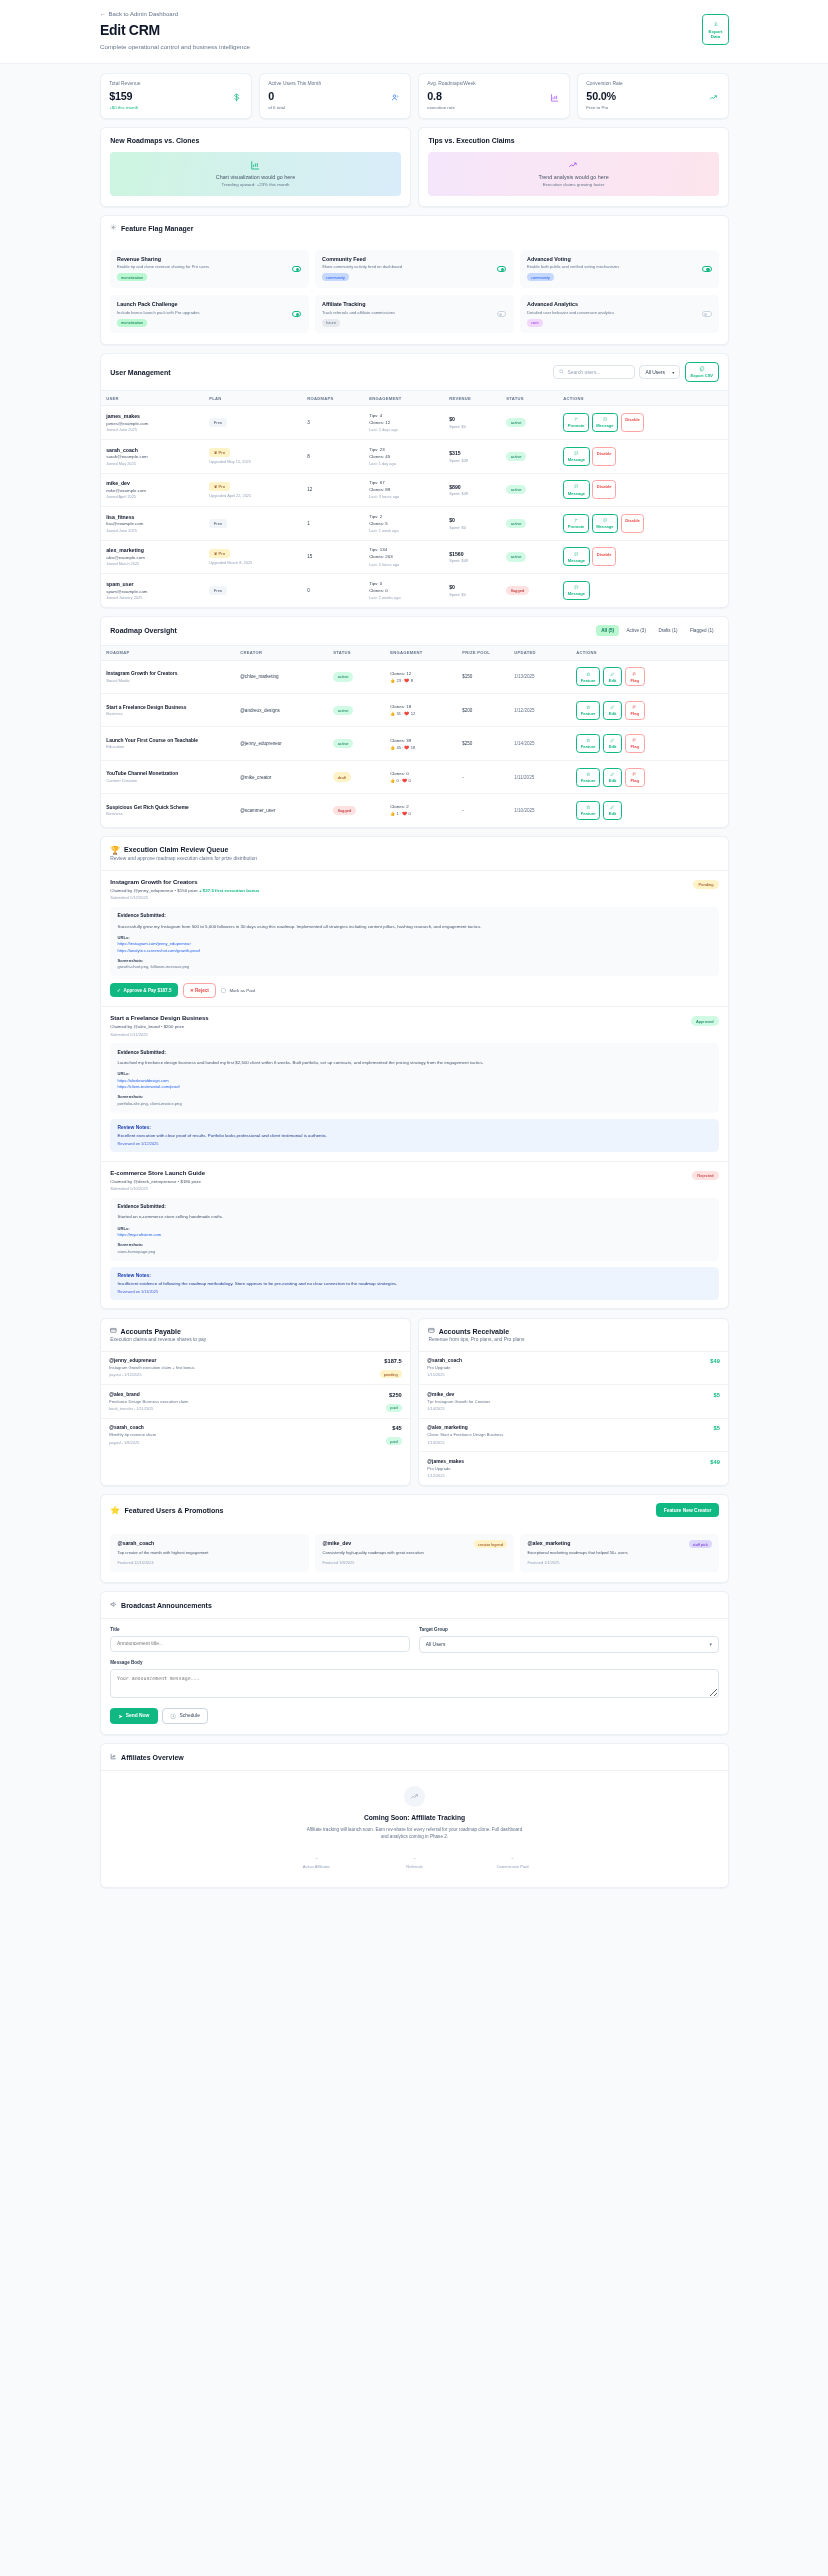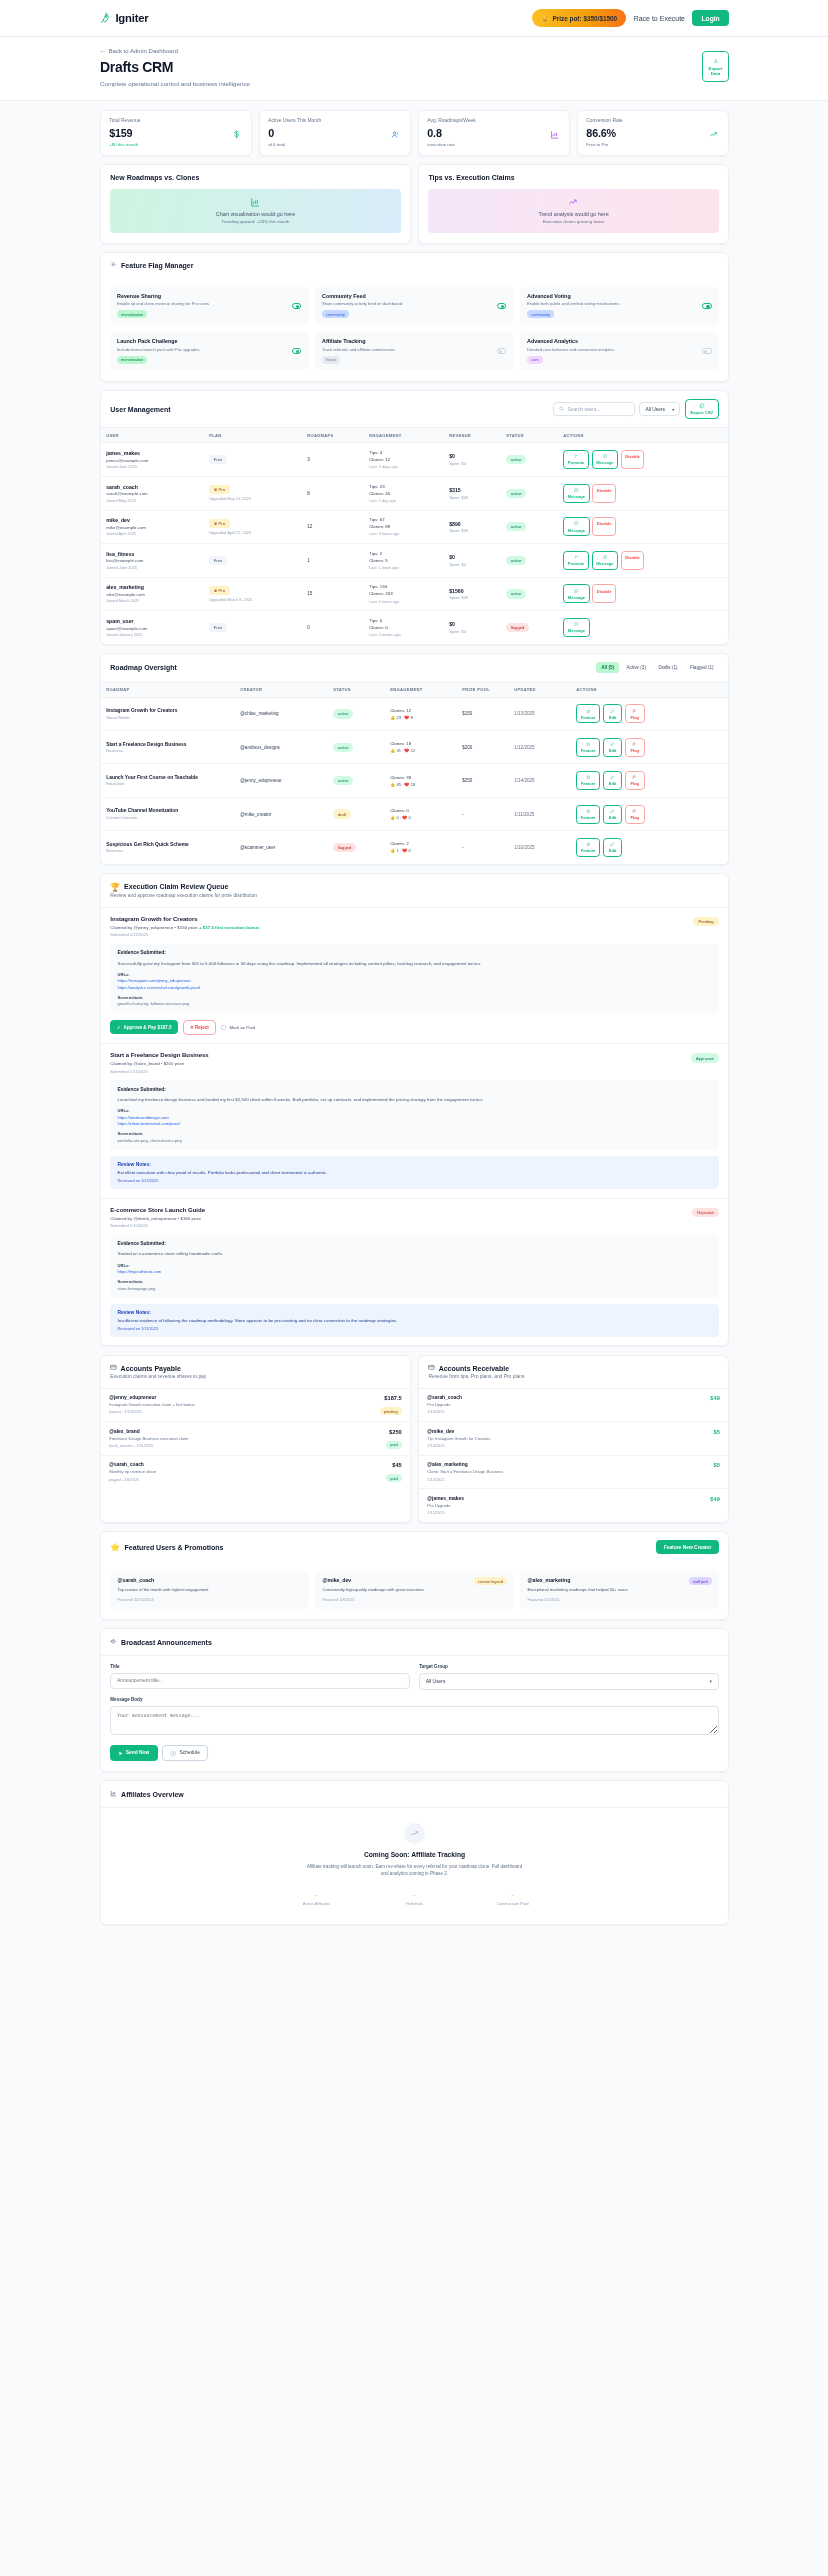--- a/index.html
+++ b/index.html
@@ -247,45 +247,27 @@
   .aff-desc { font-size: 4.6px; color: #64748b; margin-top: 4.6px; line-height: 1.7; }
   .aff-stats { display: grid; grid-template-columns: repeat(3,1fr); gap: 5.2px; margin-top: 11.3px; max-width: 289px; margin-left:auto; margin-right:auto;}
   .aff-stat-v { font-size: 7.2px; font-weight: 700; color: #cbd5e1; }
   .aff-stat-l { font-size: 4.1px; color: #94a3b8; margin-top: 2.6px; }
 </style>
 </head>
 <body>
 
 <div class="wrap">
 
-  <div class="topnav">
-    <div class="brand">
-      <svg class="brand-mark" viewBox="0 0 24 26" fill="none" stroke="#10b981" stroke-width="2">
-        <path d="M13 2 C18 6 19 12 15 17 L10 21 L6 17 L10 12 C12 8 12 5 13 2 Z"></path>
-        <circle cx="13" cy="9" r="2"></circle>
-        <path d="M6 18 L3 23"></path>
-      </svg>
-      <span class="brand-name">Igniter</span>
-    </div>
-    <div class="nav-right">
-      <div class="prize-pill">
-        <span>🏆</span>
-        <span>Prize pot: $350/$1500</span>
-      </div>
-      <a class="nav-link">Race to Execute</a>
-      <button class="login-btn">Login</button>
-    </div>
-  </div>
 
   <div class="pagehead">
     <div class="backlink">
       <span>←</span>
       <span>Back to Admin Dashboard</span>
     </div>
-    <div class="page-title">Drafts CRM</div>
+    <div class="page-title">Edit CRM</div>
     <div class="page-sub">Complete operational control and business intelligence</div>
     <div class="export-data">
       <svg width="5.7" height="5.7" viewBox="0 0 24 24" fill="none" stroke="#10b981" stroke-width="2">
         <path d="M12 3v11M7 11l5 5 5-5M4 20h16"></path>
       </svg>
       <span class="lbl">Export Data</span>
     </div>
   </div>
 
   <div class="content">
@@ -319,21 +301,21 @@
         <div class="delta">execution rate</div>
         <span class="sicon">
           <svg width="9.3" height="9.3" viewBox="0 0 24 24" fill="none" stroke="#a855f7" stroke-width="2">
               <path d="M4 3v18h17"></path>
               <path d="M8 16v-5M12.5 16V8M17 16v-9"></path>
             </svg>
         </span>
       </div>
       <div class="card stat">
         <div class="label">Conversion Rate</div>
-        <div class="value">86.6%</div>
+        <div class="value">50.0%</div>
         <div class="delta">Free to Pro</div>
         <span class="sicon">
           <svg width="9.3" height="9.3" viewBox="0 0 24 24" fill="none" stroke="#10b981" stroke-width="2">
               <path d="M3 16l5-5 4 3 6-7"></path>
               <path d="M14 7h5v5"></path>
             </svg>
         </span>
       </div>
     </div>
 

